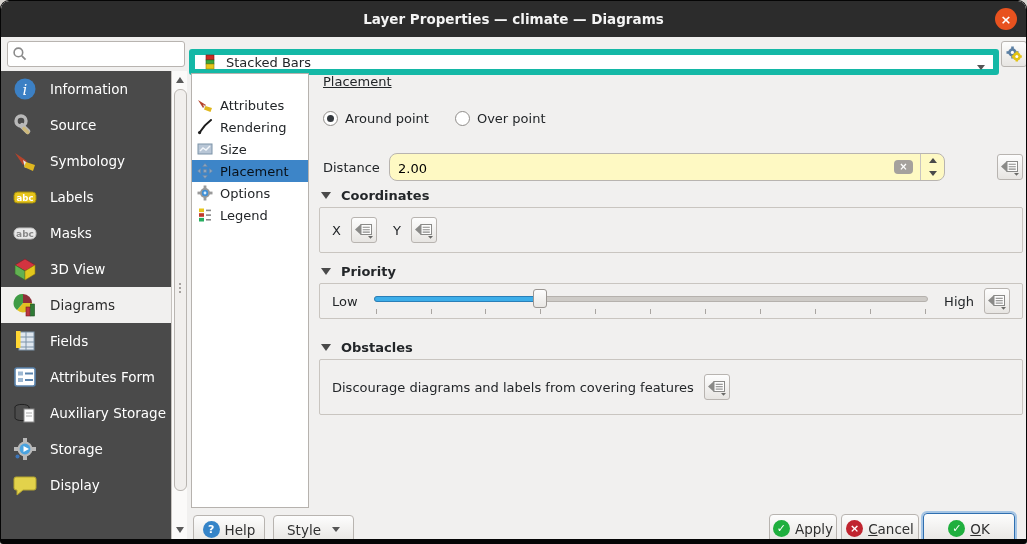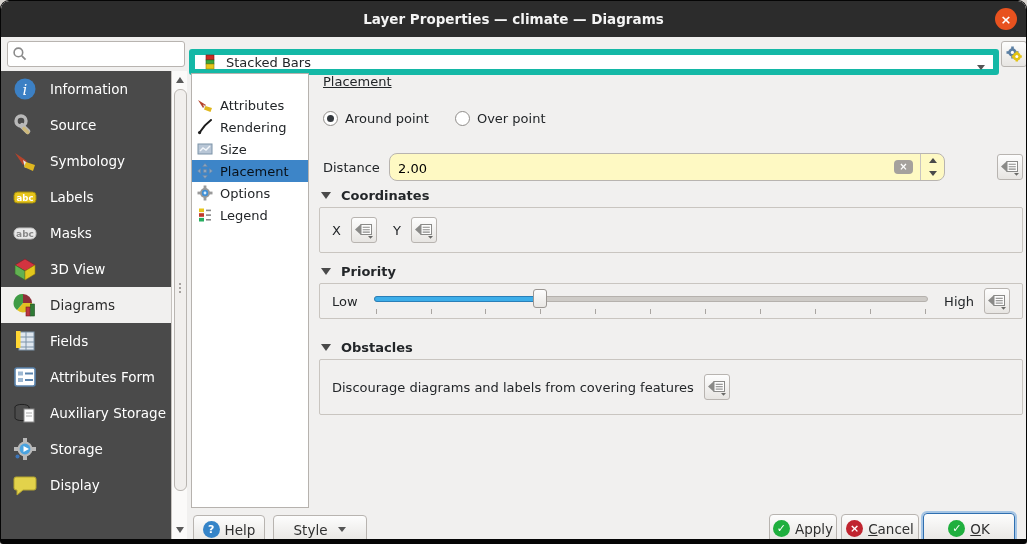--- a/index.html
+++ b/index.html
@@ -92,21 +92,21 @@
     box-sizing:border-box;cursor:pointer;}
   .ticks{position:absolute;left:2px;right:2px;top:23px;display:flex;justify-content:space-between;}
   .ticks span{width:1px;height:5px;background:#a9a5a1;}
   
   .btn{position:absolute;height:29px;box-sizing:border-box;border:1px solid #b8b4b0;border-radius:4px;
     background:linear-gradient(#fdfdfd,#e6e4e1);display:flex;align-items:center;justify-content:center;
     gap:5px;cursor:pointer;color:#303030;font-size:13.5px;}
   .badge-ico{width:17px;height:17px;border-radius:50%;color:#fff;display:flex;align-items:center;
     justify-content:center;font-size:11px;font-weight:bold;flex:none;line-height:1;}
   .b-help{left:192px;top:514px;width:72px;}
-  .b-style{left:272px;top:514px;width:94px;}
+  .b-style{left:272px;top:514px;width:81px;}
   .b-apply{left:768px;top:513px;width:68px;}
   .b-cancel{left:840px;top:513px;width:78px;}
   .b-ok{left:922px;top:512px;width:92px;height:31px;border:1px solid #2f6fb0;
     box-shadow:0 0 0 2px rgba(74,144,217,.45);}
   .accel{text-decoration:underline;}
   .lbl{white-space:nowrap;}
 </style>
 </head>
 <body>
 

